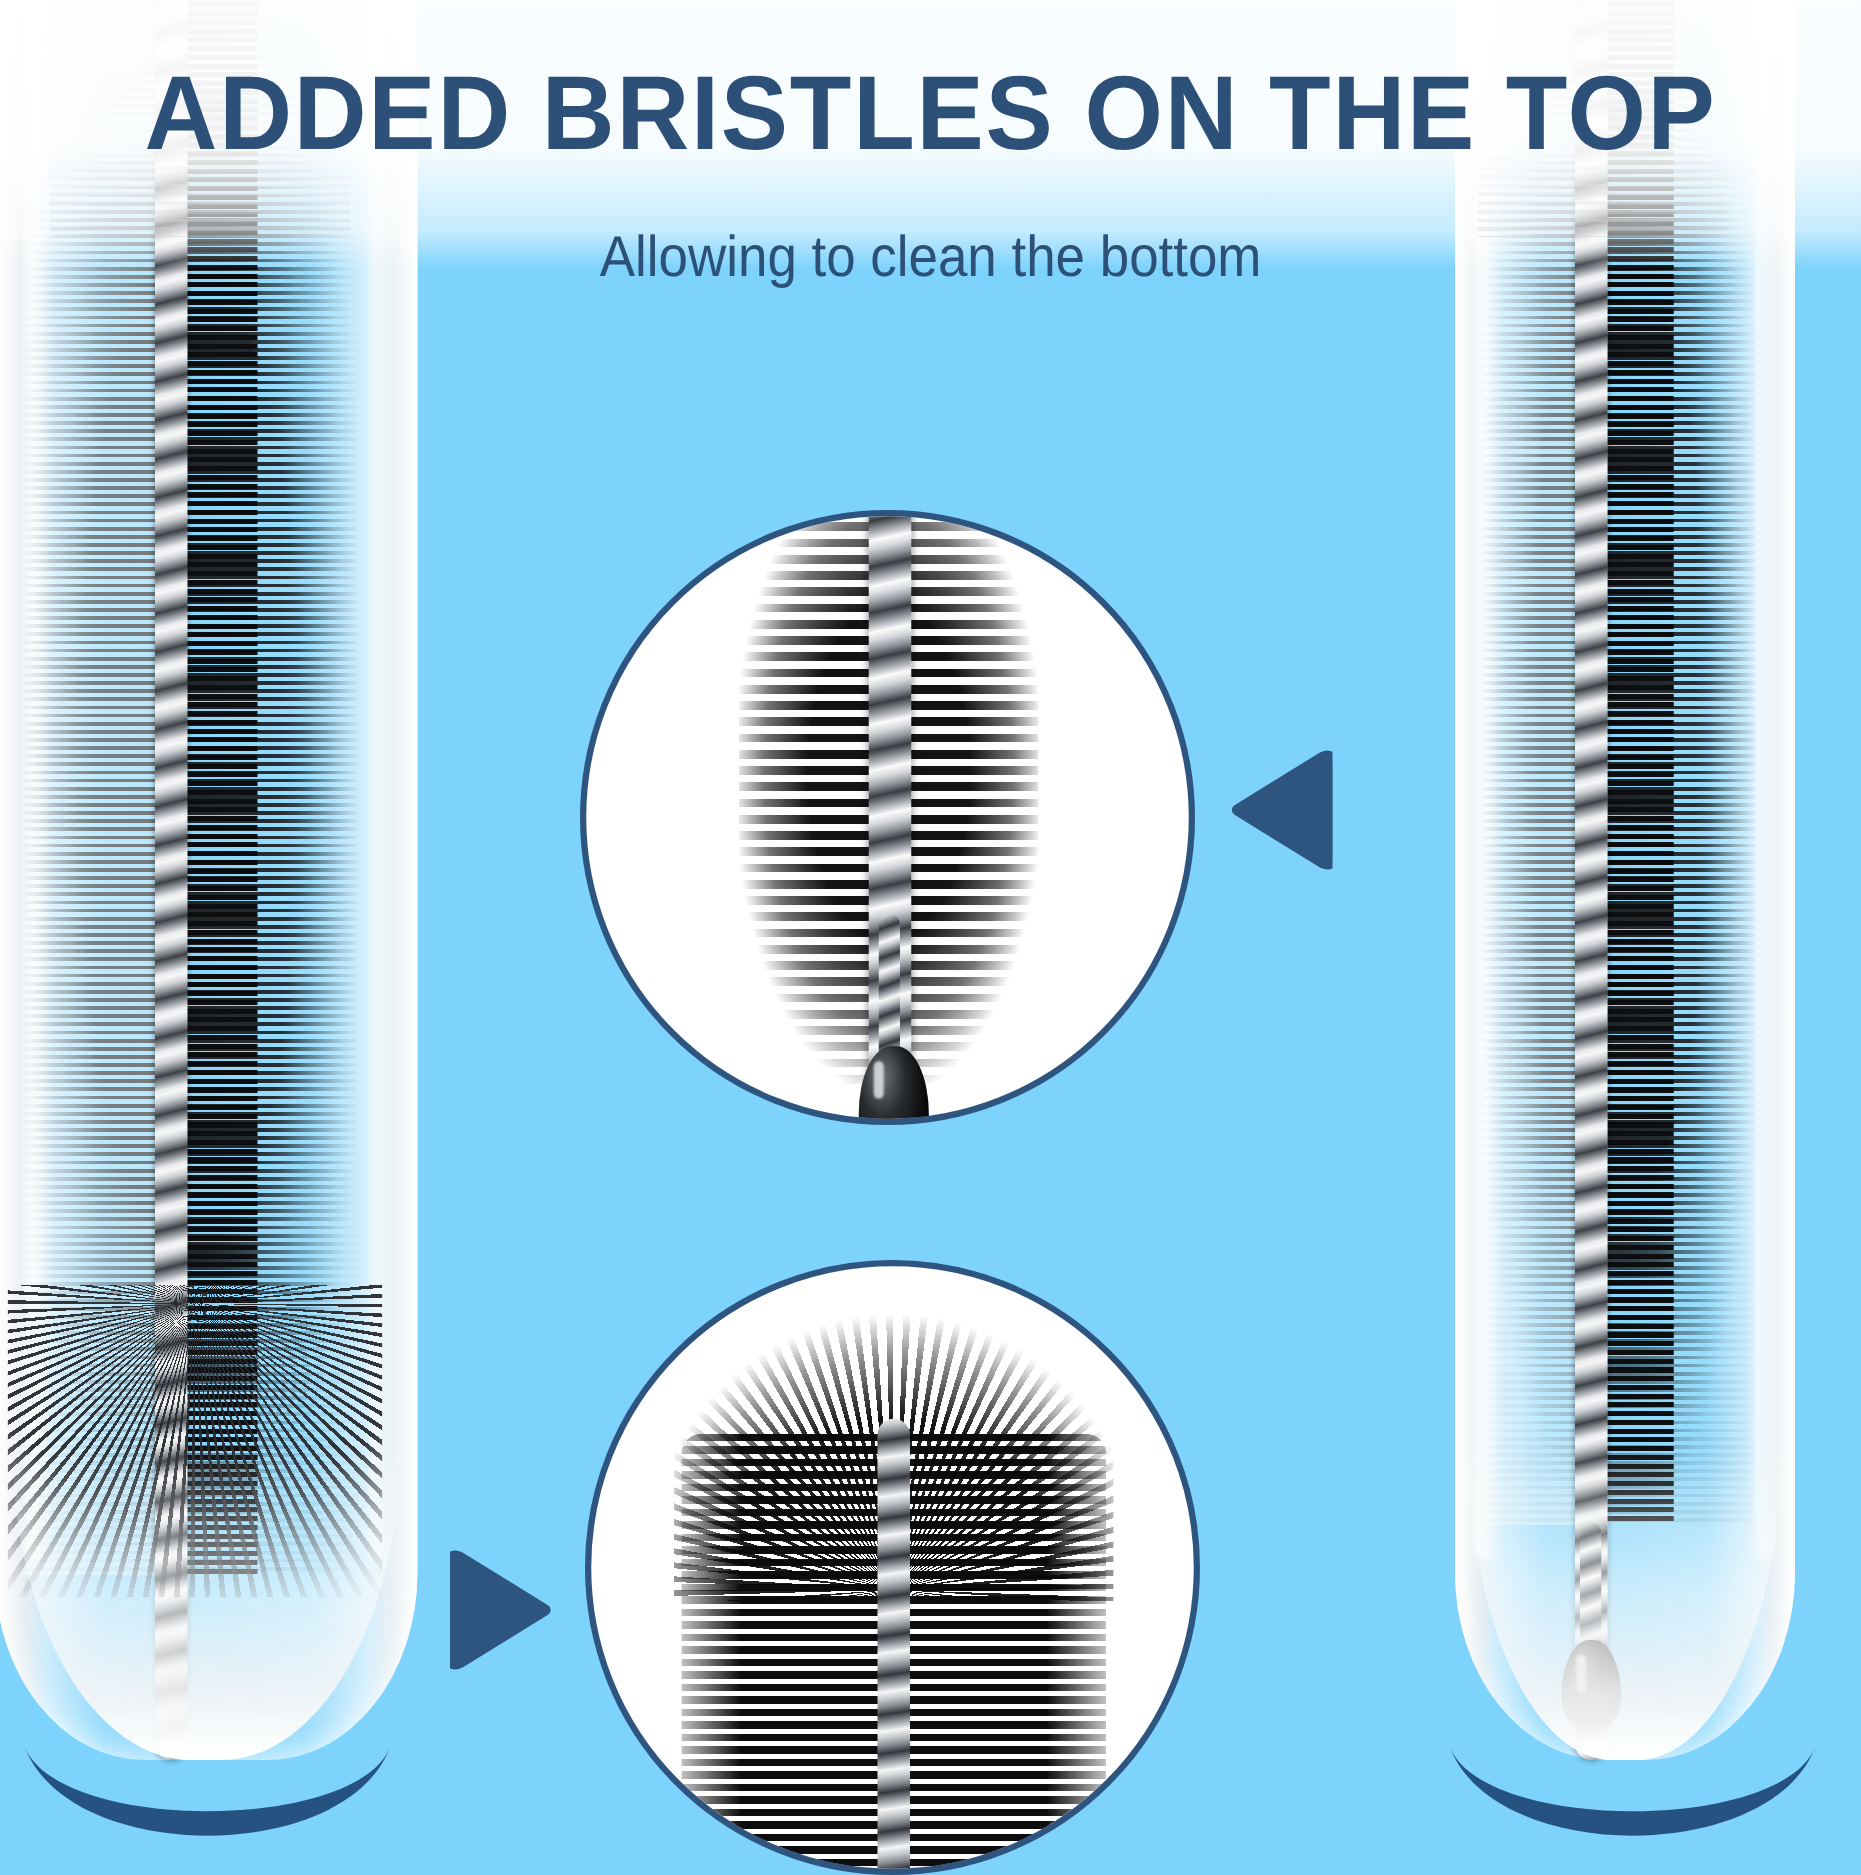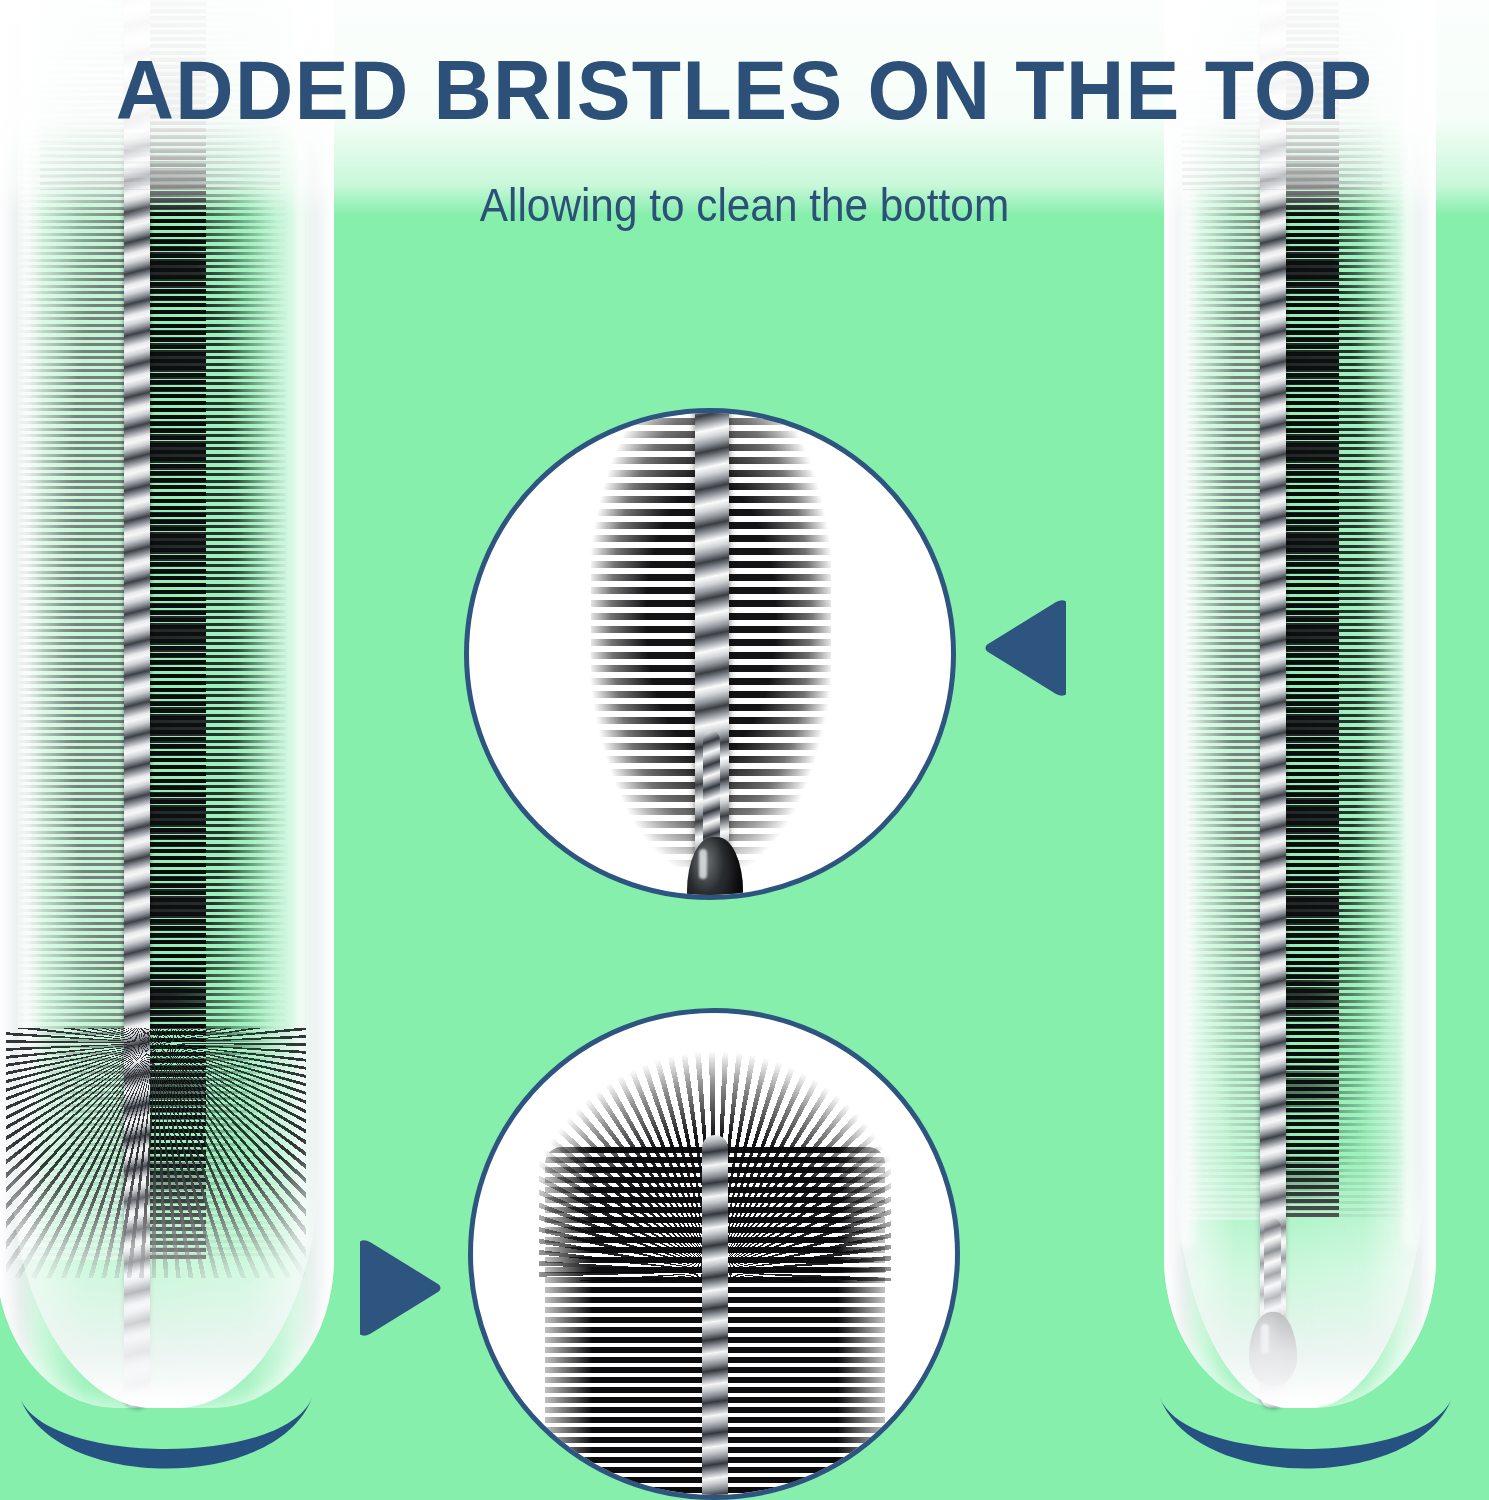--- a/index.html
+++ b/index.html
@@ -5,21 +5,21 @@
 <style>
   html,body{margin:0;padding:0;background:#fff;}
   body{
     font-family:"Liberation Sans", sans-serif;
     -webkit-font-smoothing:antialiased;
   }
   #stage{
     position:relative;
     width:1489px;
     height:1500px;
-    background:#86efac;
+    background:#7dd3fc;
     overflow:hidden;
   }
 
   
   .headline{
     position:absolute;
     left:0; right:0;
     top:44px;
     text-align:center;
     font-family:"Liberation Sans Narrow","Liberation Sans", sans-serif;

